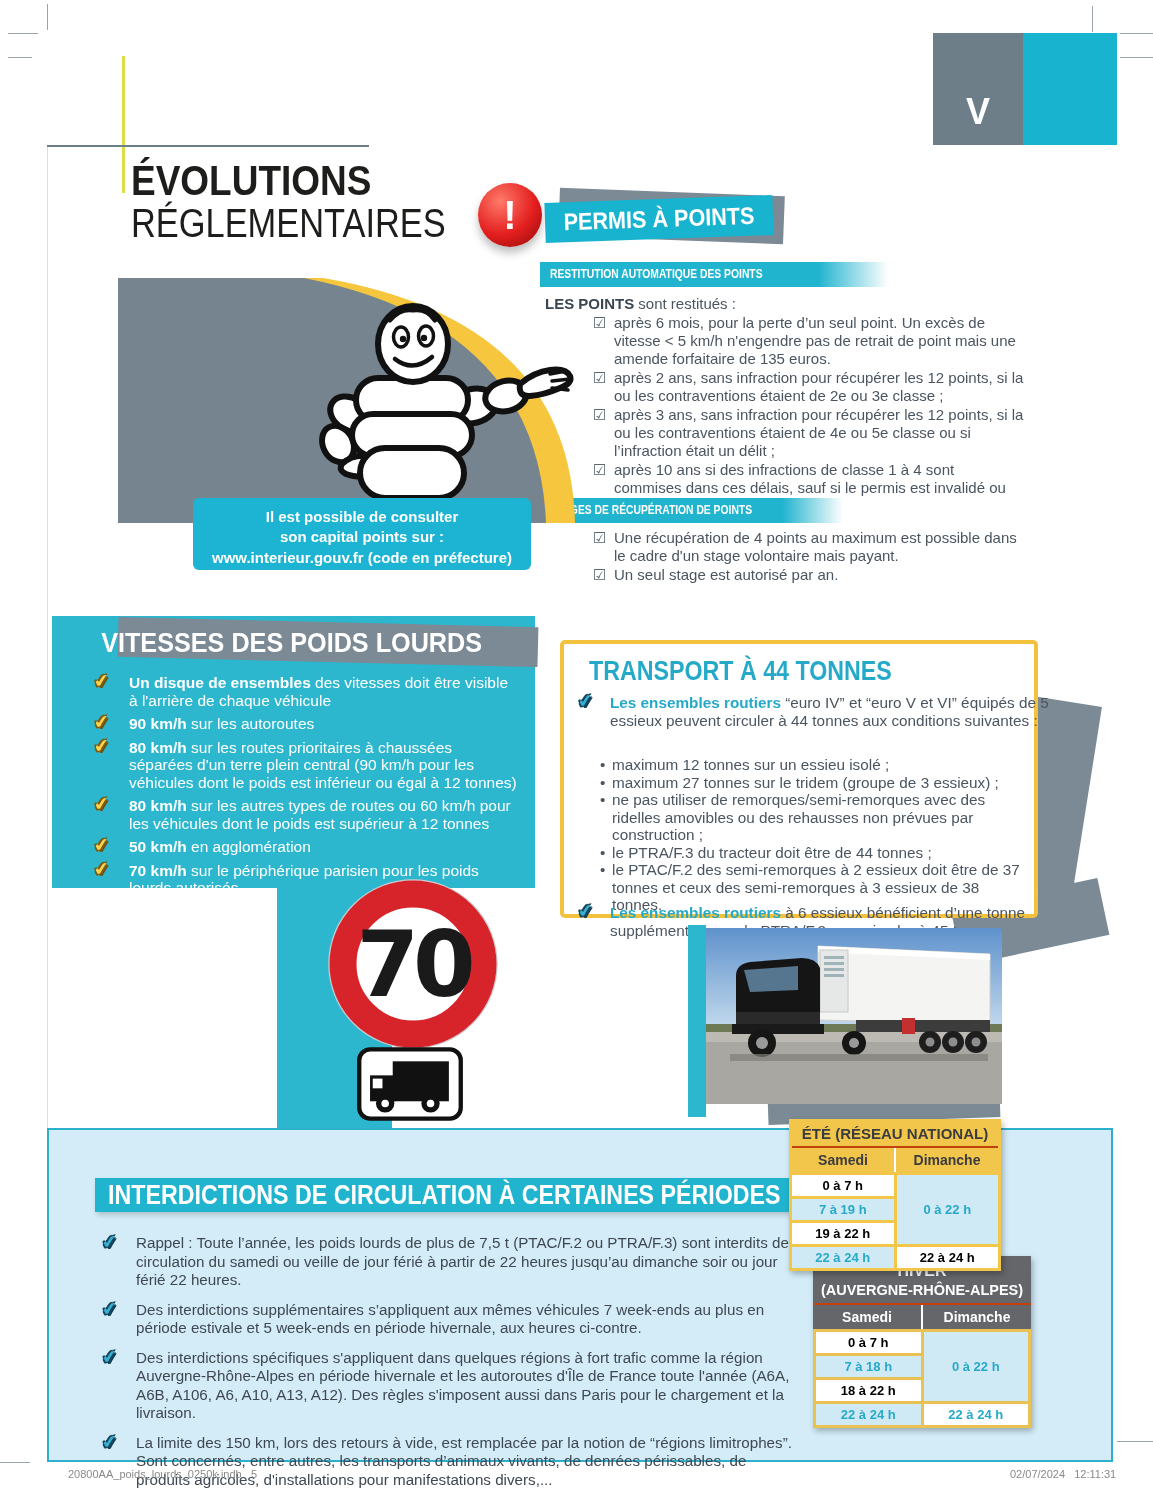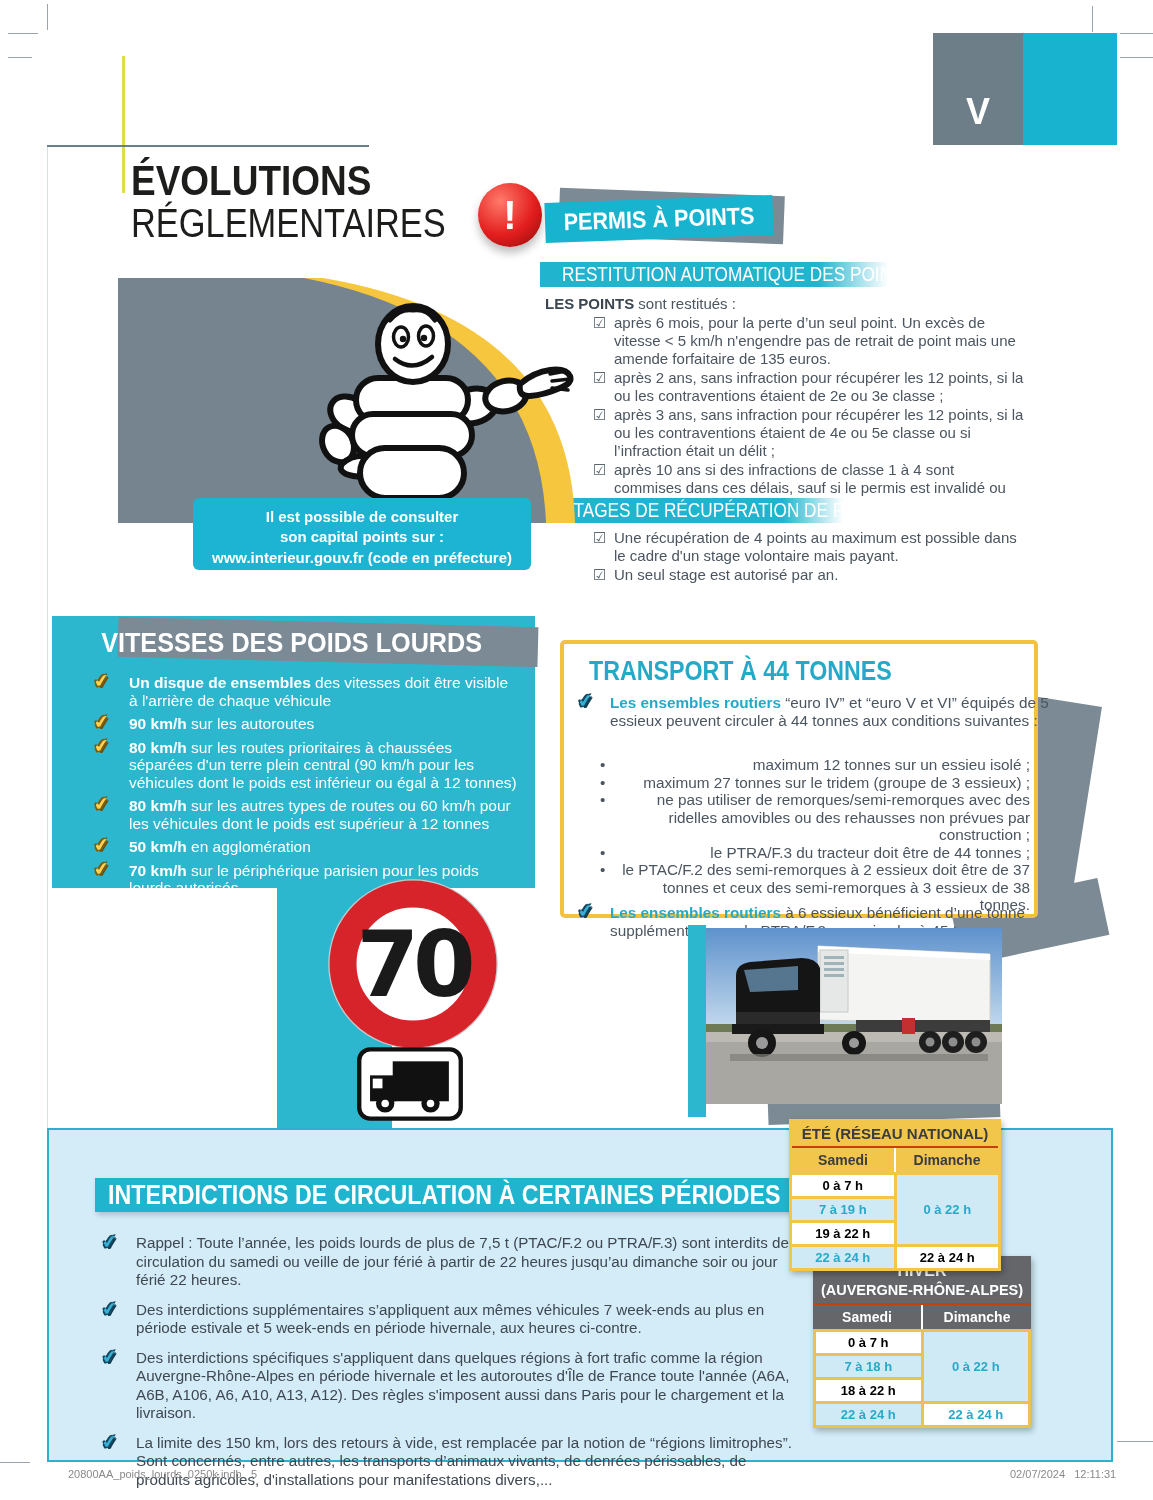--- a/index.html
+++ b/index.html
@@ -28,21 +28,21 @@
          display:flex;align-items:center;justify-content:center;color:#fff;font-weight:bold;font-size:40px;
          box-shadow:0 6px 8px rgba(0,0,0,.25);}
 
   
   .permis-shadow{background:#7b8a94;transform:rotate(2.2deg);}
   .permis-box{background:#17b3cf;transform:rotate(-2deg);display:flex;align-items:center;justify-content:center;
               color:#fff;font-weight:bold;font-size:24px;}
 
   
   .bar{background:linear-gradient(90deg,#21b4cf 0%,#21b4cf 80%,rgba(33,180,207,0) 100%);
-       color:#fff;font-weight:normal;font-size:20px;line-height:25px;padding-left:22px;box-sizing:border-box;}
+       color:#fff;font-weight:bold;font-size:12px;line-height:25px;padding-left:10px;box-sizing:border-box;}
 
   .body-txt{color:#4b5560;font-size:15px;line-height:18px;}
   .intro b{color:#3c4650;}
   ul.cklist{list-style:none;margin:0;padding:0;}
   ul.cklist li{position:relative;padding-left:21px;margin:0 0 1px 0;}
   ul.cklist .bx{position:absolute;left:0;top:0;color:#5b6770;font-size:15px;}
 
   
   .note-box{background:#1cb4d2;border-radius:6px;color:#fff;font-weight:bold;font-size:15px;
             text-align:center;line-height:1.35;padding-top:9px;box-sizing:border-box;}
@@ -57,21 +57,21 @@
   .check{position:absolute;left:2px;top:-1px;display:inline-block;transform:rotate(-8deg);font-size:18px;}
   .check.gold{color:#ffd34d;text-shadow:-1.5px -1.5px 0 #7a5c12,1.5px -1.5px 0 #7a5c12,-1.5px 1.5px 0 #7a5c12,1.5px 1.5px 0 #7a5c12,2px 2.5px 0 #6a4f0e;}
   .check.blue{color:#37b0d4;text-shadow:-1.5px -1.5px 0 #14465e,1.5px -1.5px 0 #14465e,-1.5px 1.5px 0 #14465e,1.5px 1.5px 0 #14465e,2px 2.5px 0 #0f3a4e;}
 
   
   .tbox{background:#fff;border:4px solid #f2c23e;border-radius:5px;box-sizing:border-box;}
   .ttitle{color:#24a9c9;font-weight:bold;font-size:27px;}
   .titem{position:relative;padding-left:34px;color:#4b5560;font-size:15.3px;line-height:17.5px;}
   .titem b{color:#24a9c9;}
   ul.dots{list-style:none;margin:0;padding:0;color:#4b5560;font-size:15.3px;line-height:17.5px;}
-  ul.dots li{position:relative;padding-left:12px;text-align:right;}
+  ul.dots li{position:relative;padding-left:12px;}
   ul.dots li::before{content:"•";position:absolute;left:0;top:0;color:#4b5560;}
   .gshadow{background:#7b8a94;}
 
   
   .bpanel{background:#d3ecf7;border:2px solid #2cb0cc;box-sizing:border-box;}
   .ibar{background:#21b4cf;color:#fff;font-weight:bold;font-size:27px;line-height:34px;padding-left:13px;
         box-sizing:border-box;box-shadow:2px 3px 5px rgba(0,0,0,.18);}
   ul.ilist{list-style:none;margin:0;padding:0;}
   ul.ilist li{position:relative;padding-left:36px;margin-bottom:11px;color:#3f4852;font-size:15.2px;line-height:18.5px;}
 

